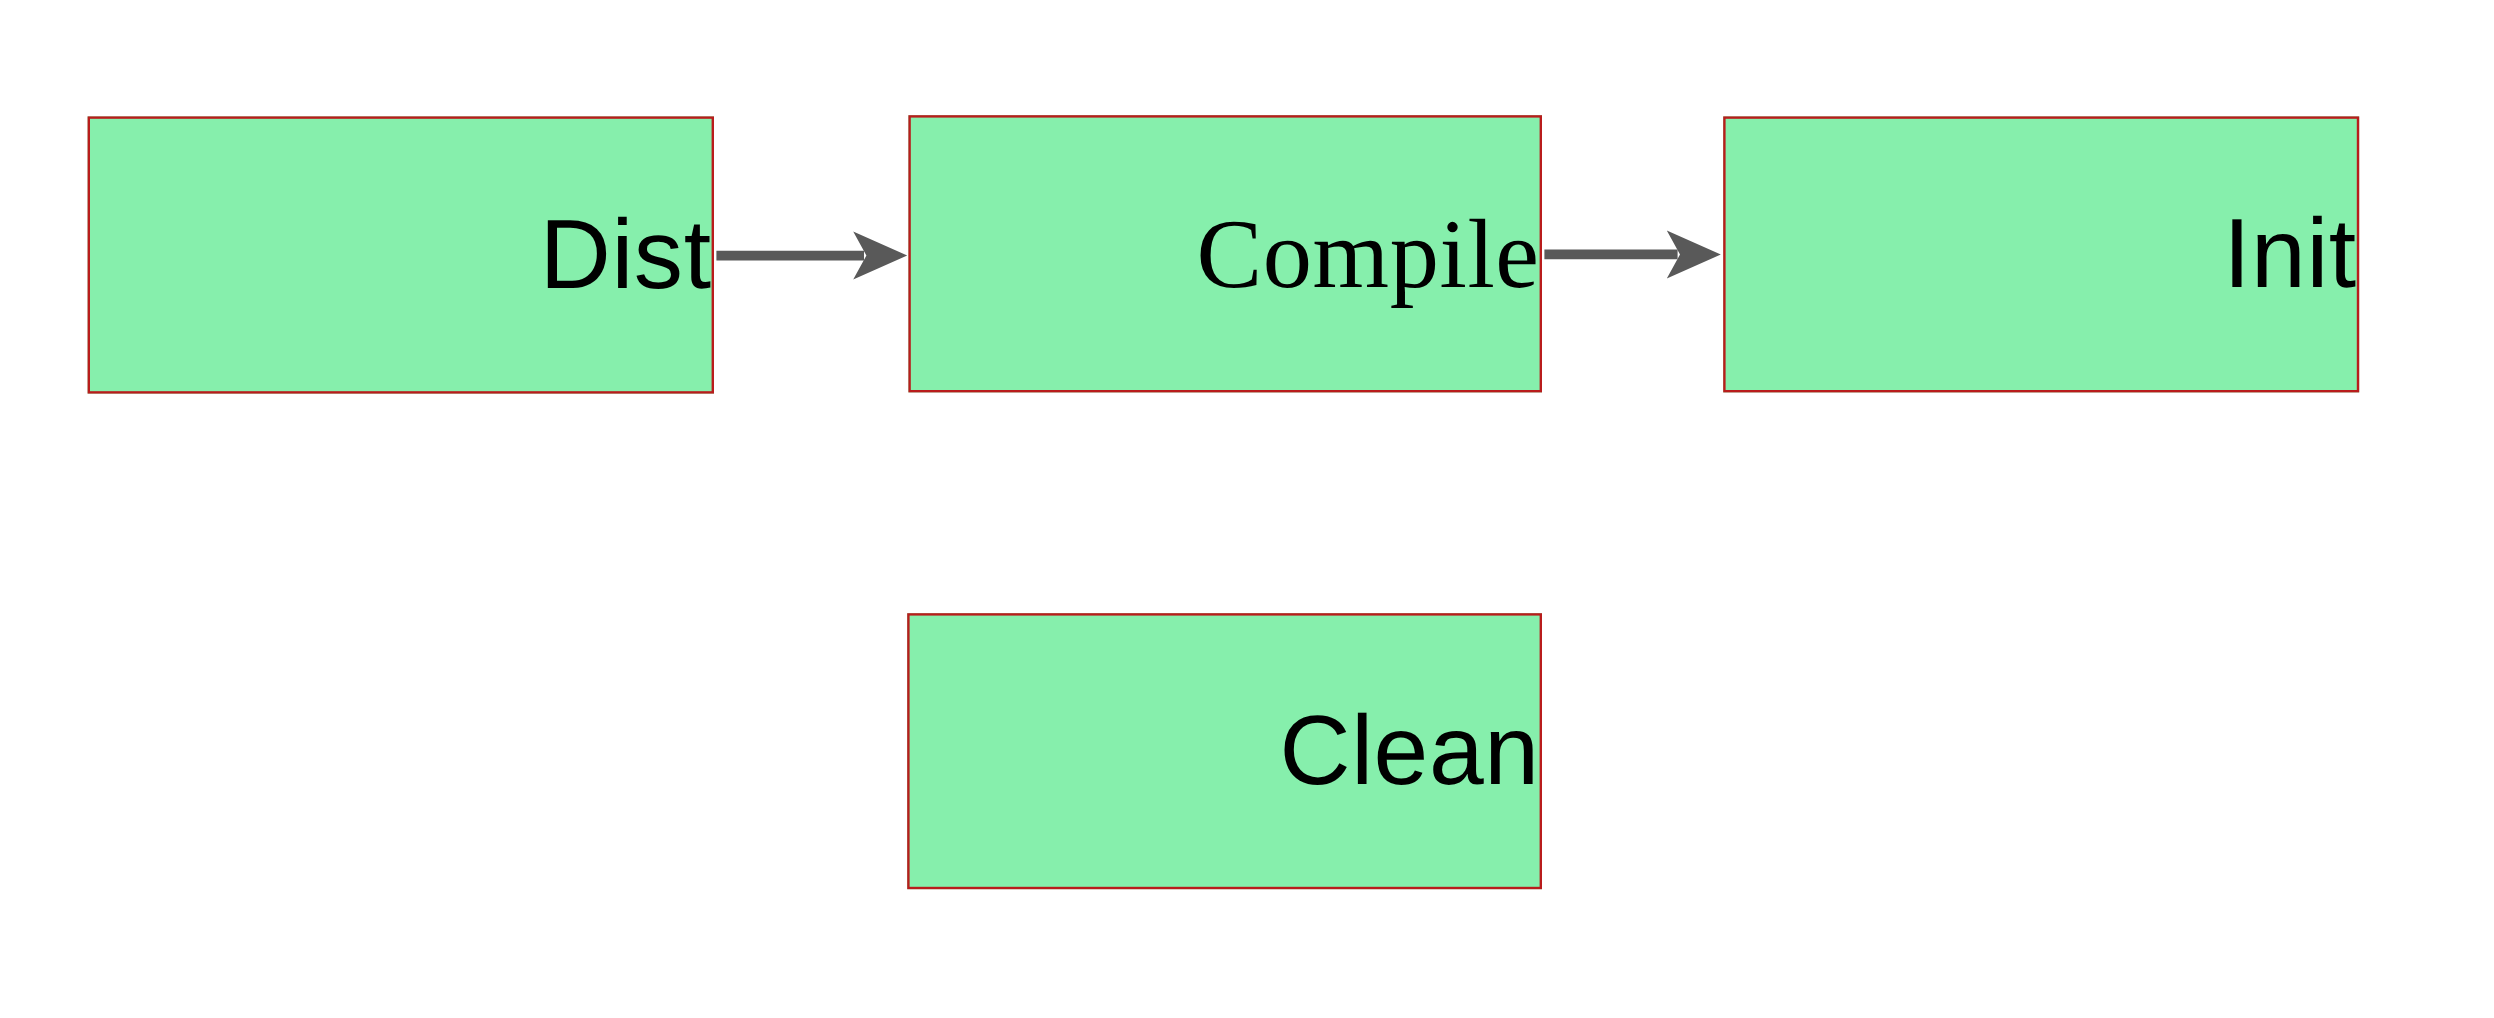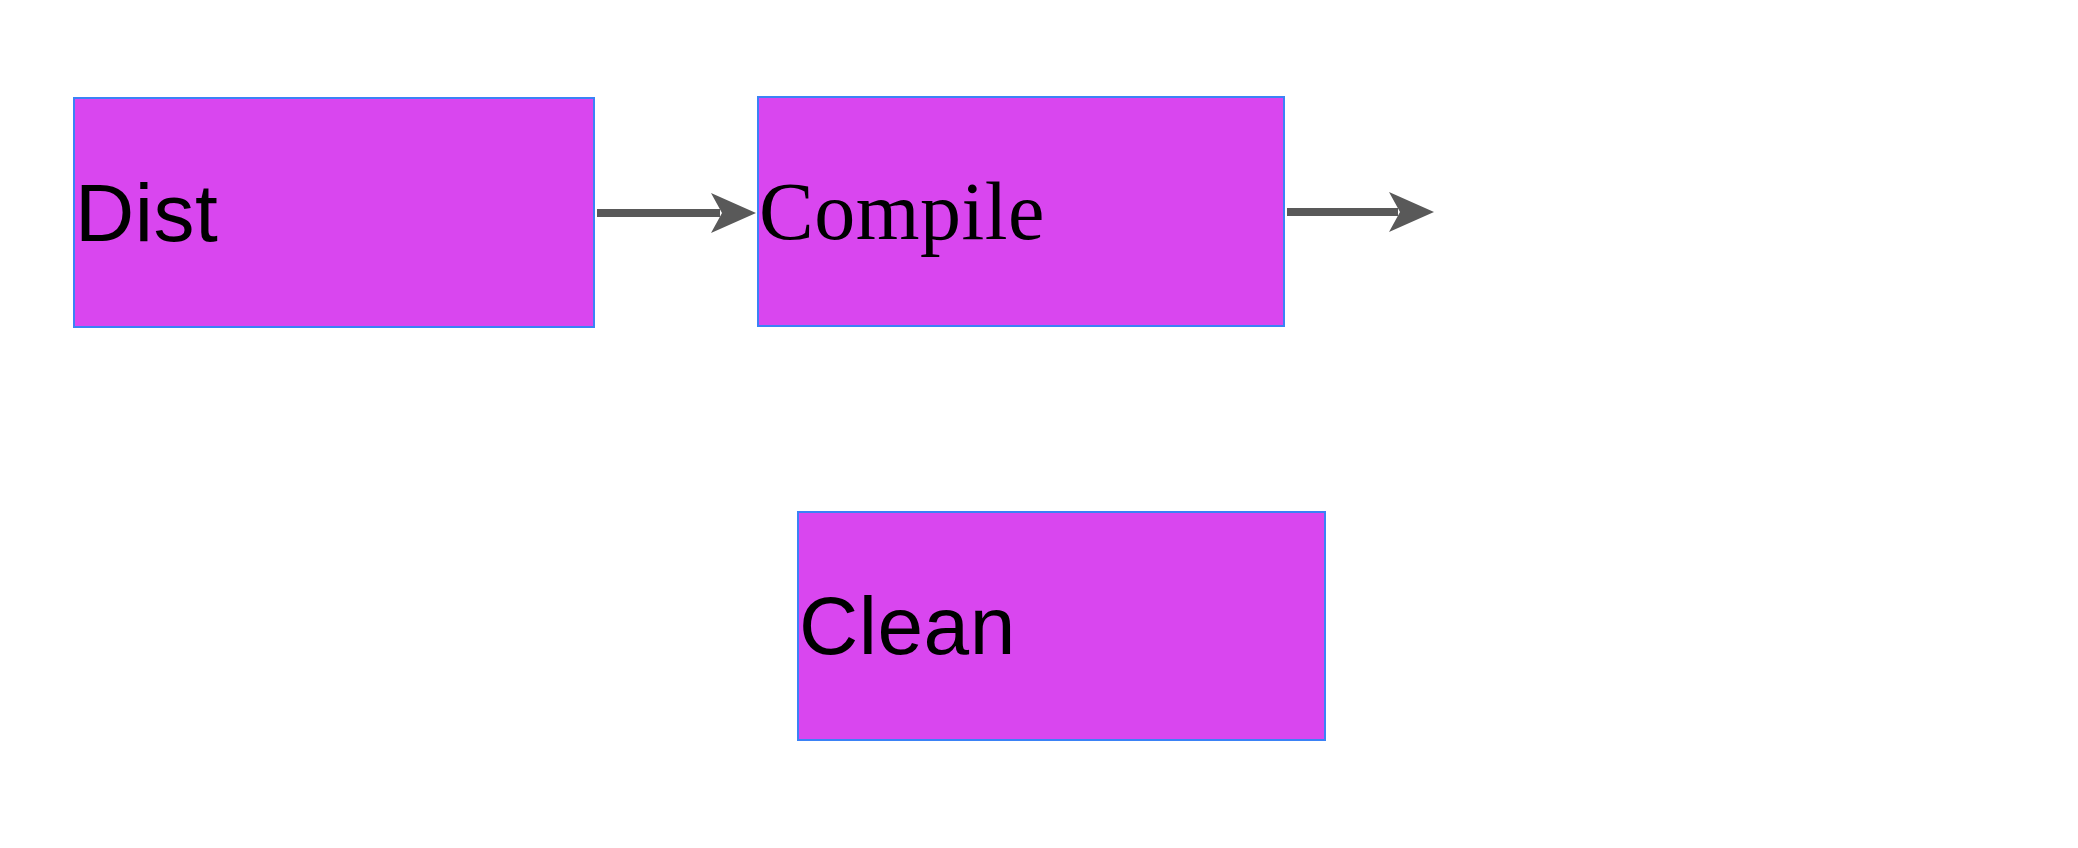--- a/index.html
+++ b/index.html
@@ -25,25 +25,25 @@
     stroke: #595959;
     stroke-width: 8;
   }
   .arrow-head {
     fill: #595959;
     stroke: none;
   }
   .node {
     position: absolute;
     box-sizing: border-box;
-    background: #d946ef;
-    border: 2px solid #3b82f6;
+    background: #86efac;
+    border: 2px solid #b91c1c;
     display: flex;
     align-items: center;
-    justify-content: flex-start;
+    justify-content: flex-end;
   }
   .node-label {
     font-size: 82px;
     font-weight: 400;
     color: #000000;
     letter-spacing: 0.5px;
     white-space: nowrap;
   }
 </style>
 </head>
@@ -63,18 +63,21 @@
   </svg>
 
   <div class="node" style="left:73px; top:97px; width:522px; height:231px;">
     <span class="node-label">Dist</span>
   </div>
 
   <div class="node" style="left:757px; top:96px; width:528px; height:231px;font-family:Liberation Serif, serif;">
     <span class="node-label">Compile</span>
   </div>
 
+  <div class="node" style="left:1436px; top:97px; width:530px; height:230px;">
+    <span class="node-label">Init</span>
+  </div>
 
-  <div class="node" style="left:756px; top:511px; width:529px; height:230px;margin-left:41px;">
+  <div class="node" style="left:756px; top:511px; width:529px; height:230px;">
     <span class="node-label">Clean</span>
   </div>
 
 </div>
 
 </body></html>

